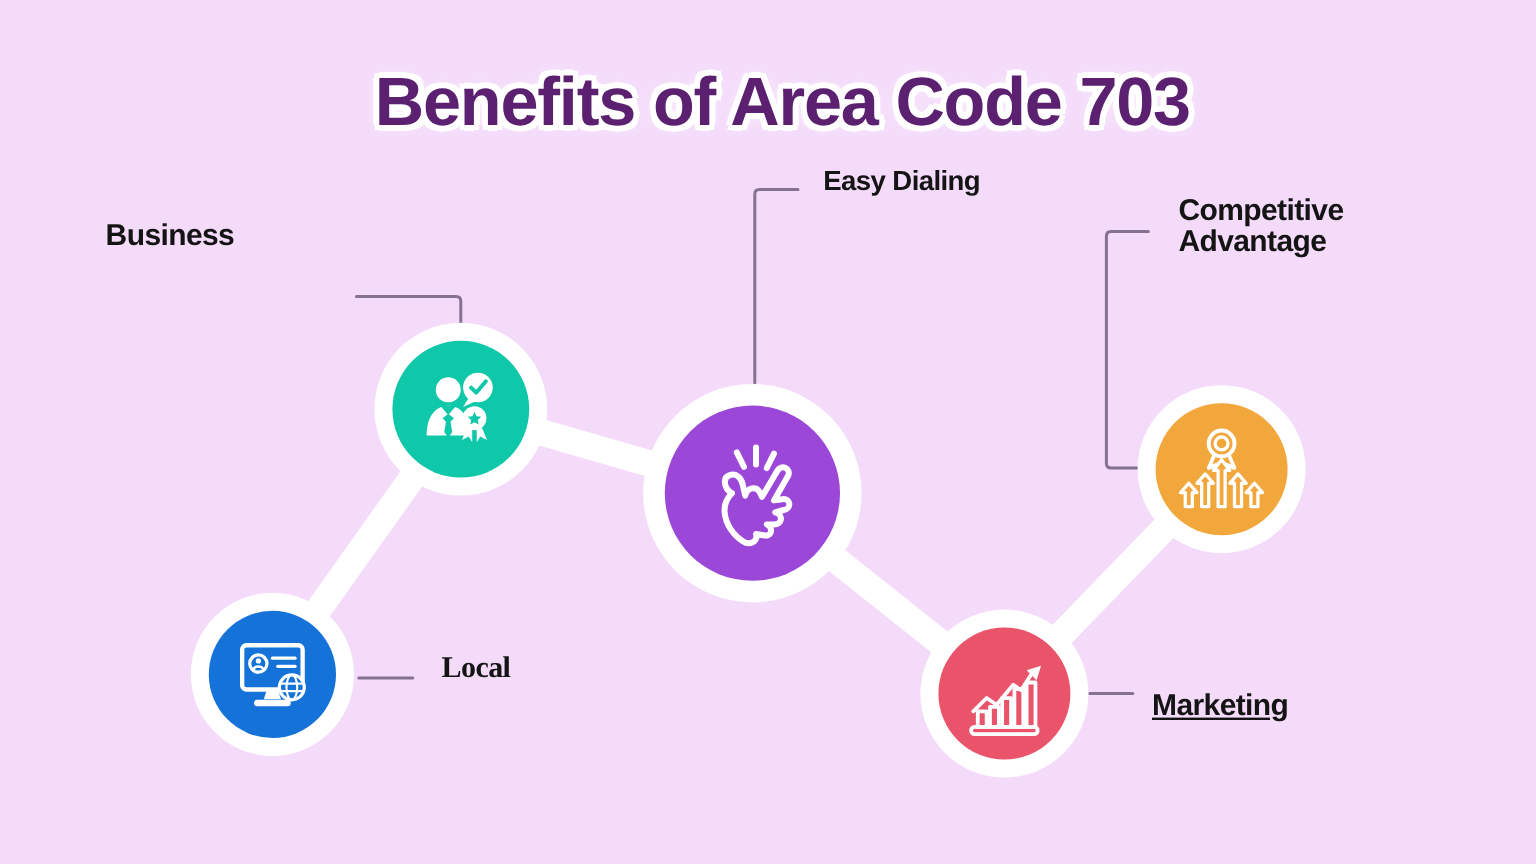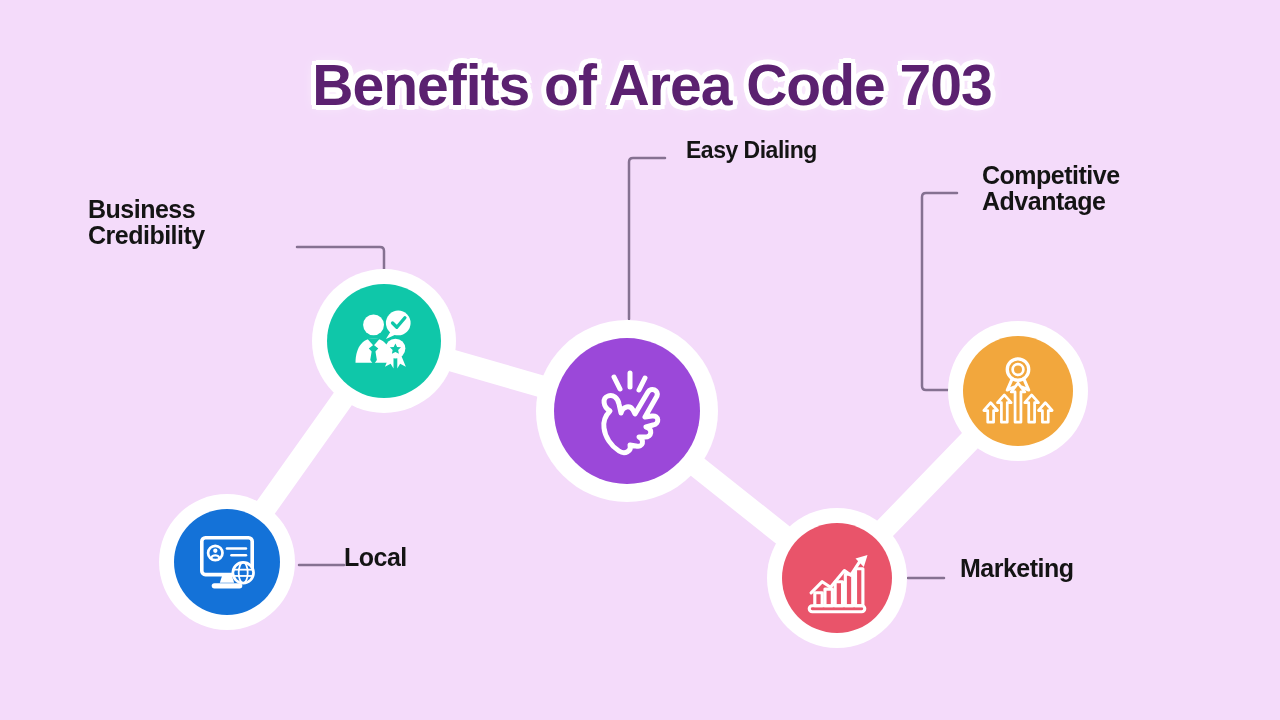--- a/index.html
+++ b/index.html
@@ -167,35 +167,34 @@
           <path d="M11 74 L11 62 L7 62 L14 54 L21 62 L17 62 L17 74 Z"></path>
           <path d="M25 74 L25 54 L21 54 L28 46 L35 54 L31 54 L31 74 Z"></path>
           <path d="M39 74 L39 43 L35 43 L42 34 L49 43 L45 43 L45 74 Z"></path>
           <path d="M53 74 L53 54 L49 54 L56 46 L63 54 L59 54 L59 74 Z"></path>
           <path d="M67 74 L67 62 L63 62 L70 54 L77 62 L73 62 L73 74 Z"></path>
         </g>
       </g>
     </svg>
   </div>
 
-  <div class="label" style="left:88px; top:196px;">
+  <div class="label" style="left:88px; top:183px;">
     <span>Business</span>
-    <span>Credibility</span>
   </div>
 
   <div class="label label-easy" style="left:686px; top:139px;">
     <span>Easy Dialing</span>
   </div>
 
   <div class="label" style="left:982px; top:162px;">
     <span>Competitive</span>
     <span>Advantage</span>
   </div>
 
-  <div class="label" style="left:344px; top:544px;">
+  <div class="label" style="left:368px; top:544px;font-family:Liberation Serif, serif;">
     <span>Local</span>
   </div>
 
-  <div class="label" style="left:960px; top:555px;">
+  <div class="label" style="left:960px; top:575px;text-decoration:underline;">
     <span>Marketing</span>
   </div>
 
 </div>
 
 </body></html>

